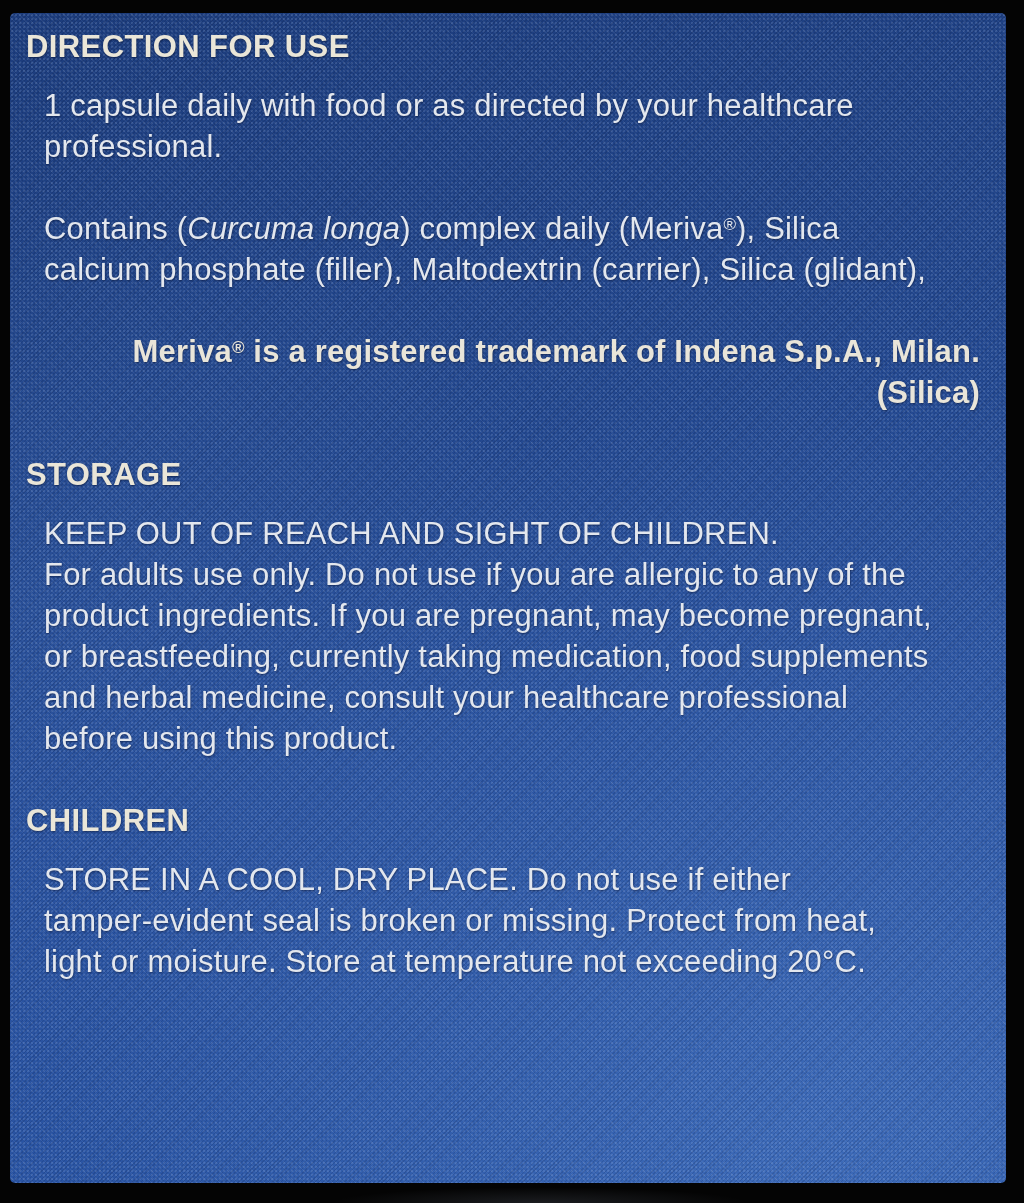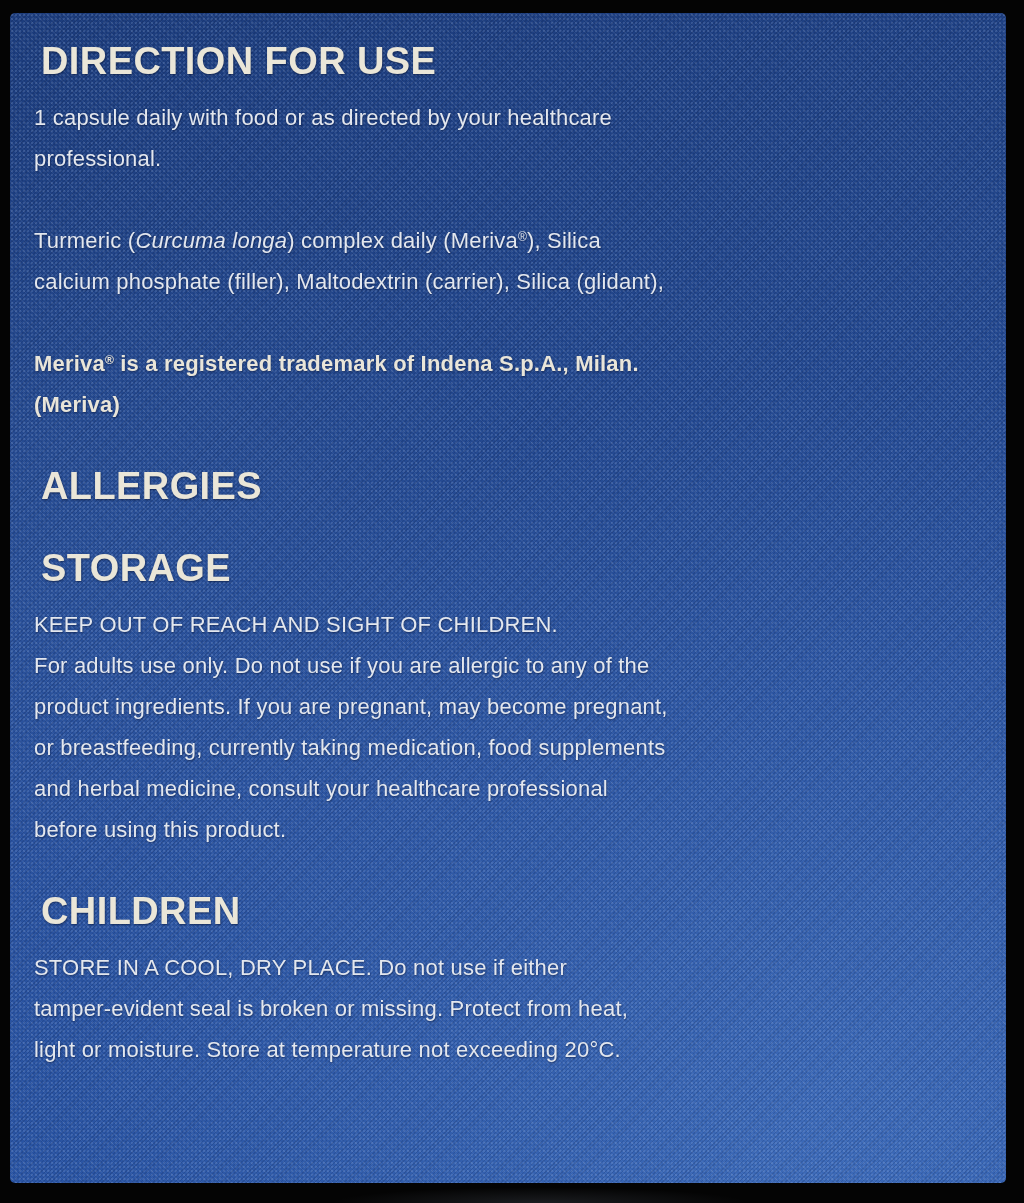--- a/index.html
+++ b/index.html
@@ -58,41 +58,42 @@
     pointer-events: none;
   }
   .inner {
     position: relative;
     z-index: 1;
     padding: 13px 8px 0 16px;
   }
   .sec { margin: 0; }
   .sec + .sec { margin-top: 41px; }
   .hd {
-    margin: 15px;
-    font-size: 38px;
+    margin: 0;
+    font-size: 31px;
     line-height: 41px;
     font-weight: bold;
     letter-spacing: 0.4px;
     color: #eae6d8;
     text-shadow: 0.5px 1px 2px rgba(4,12,40,0.55);
   }
   .bd {
-    margin: 8px;
-    font-size: 22px;
+    margin: 18px;
+    font-size: 31px;
     line-height: 41px;
     font-weight: normal;
     letter-spacing: 0.2px;
     color: #e3e7ee;
     text-shadow: 0.5px 1px 2px rgba(4,12,40,0.5);
   }
   .lines { white-space: pre-line; }
   .bold {
     font-weight: bold;
     color: #e9e5d9;
+    text-align: right;
   }
   .it { }
   .reg {
     font-size: 0.55em;
     line-height: 0;
     vertical-align: 0.55em;
     letter-spacing: 0;
   }
 </style>
 </head>
@@ -102,29 +103,28 @@
   <div class="label">
     <div class="inner">
 
       <section class="sec">
         <h2 class="hd">DIRECTION FOR USE</h2>
         <p class="bd lines">1 capsule daily with food or as directed by your healthcare
 professional.</p>
       </section>
 
       <section class="sec">
-        <p class="bd"><span>Turmeric (</span><em class="it">Curcuma longa</em><span>) complex daily (Meriva</span><sup class="reg">®</sup><span>), Silica</span><br><span>calcium phosphate (filler), Maltodextrin (carrier), Silica (glidant),</span><br></p>
+        <p class="bd"><span>Contains (</span><em class="it">Curcuma longa</em><span>) complex daily (Meriva</span><sup class="reg">®</sup><span>), Silica</span><br><span>calcium phosphate (filler), Maltodextrin (carrier), Silica (glidant),</span><br></p>
       </section>
 
       <section class="sec">
-        <p class="bd bold"><span>Meriva</span><sup class="reg">®</sup><span> is a registered trademark of Indena S.p.A., Milan.</span><br><span>(Meriva)</span></p>
+        <p class="bd bold"><span>Meriva</span><sup class="reg">®</sup><span> is a registered trademark of Indena S.p.A., Milan.</span><br><span>(Silica)</span></p>
       </section>
 
       <section class="sec">
-        <h2 class="hd">ALLERGIES</h2>
       </section>
 
       <section class="sec">
         <h2 class="hd">STORAGE</h2>
         <p class="bd lines">KEEP OUT OF REACH AND SIGHT OF CHILDREN.
 For adults use only. Do not use if you are allergic to any of the
 product ingredients. If you are pregnant, may become pregnant,
 or breastfeeding, currently taking medication, food supplements
 and herbal medicine, consult your healthcare professional
 before using this product.</p>

